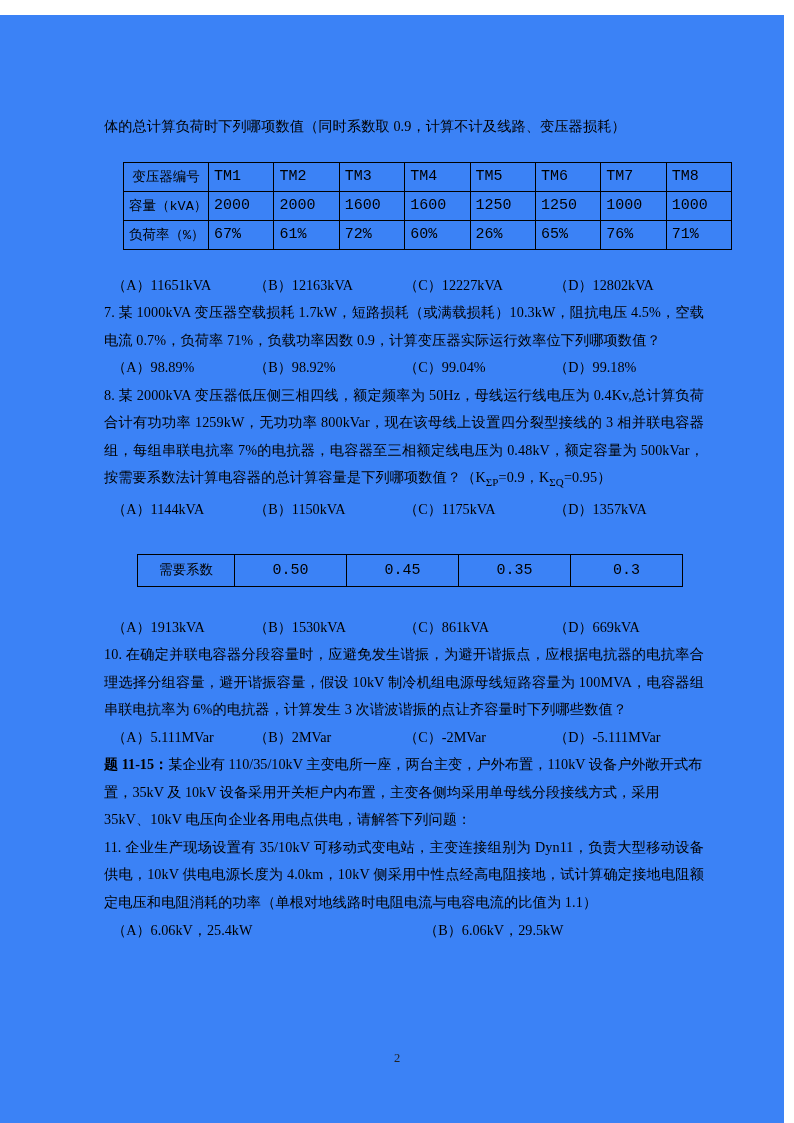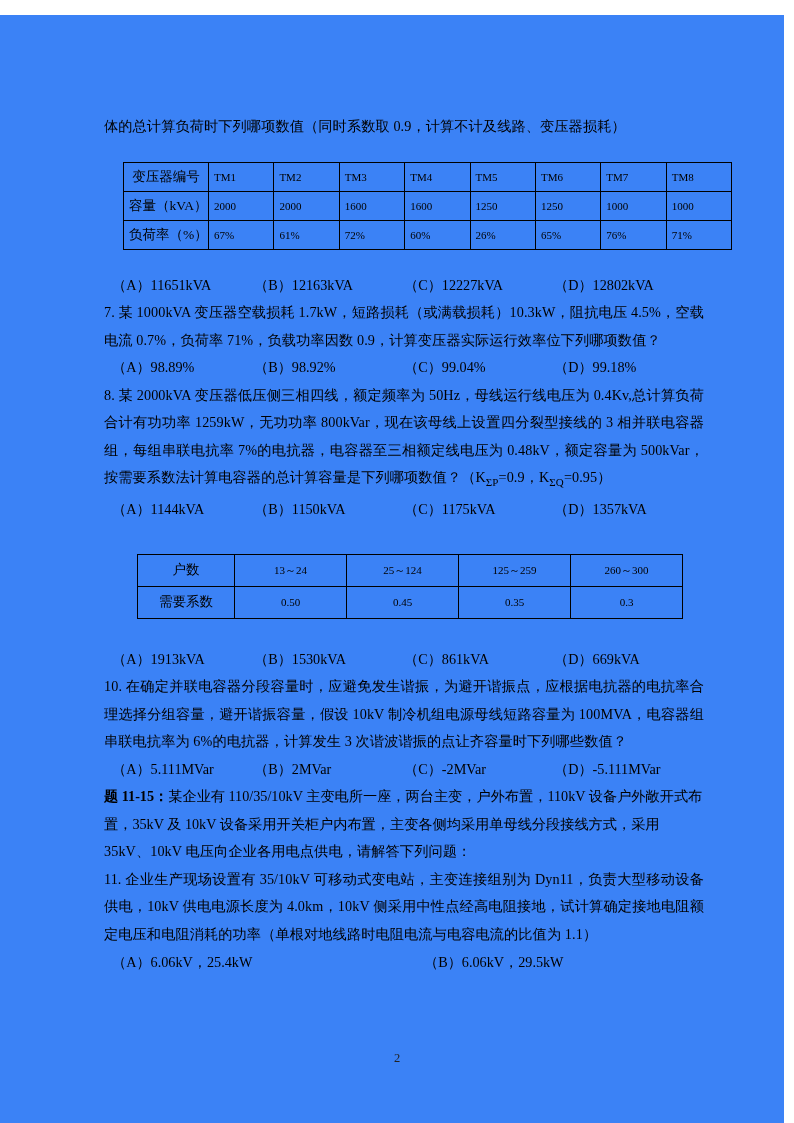--- a/index.html
+++ b/index.html
@@ -67,37 +67,37 @@
     vertical-align: top;
   }
   .opts2 .opt:first-child { padding-left: 8px; width: 312px; }
 
   
   .tbl-wrap { margin: 0; }
   table.grid {
     border-collapse: collapse;
     table-layout: fixed;
     font-size: 13px;
-    font-family: Liberation Serif, serif;
+    font-family: Liberation Mono, monospace;
   }
   table.grid td {
     border: 1px solid #000;
     padding: 3px 5px;
     height: 22px;
     vertical-align: middle;
     white-space: nowrap;
     overflow: hidden;
   }
   table.grid td.hdr {
     text-align: center;
     font-size: 13.5px;
   }
   table.grid td.val {
     text-align: left;
-    font-size: 11px;
+    font-size: 15px;
   }
 
   
   #table-transformers {
     width: 543px;
     margin-left: 19px;
     margin-top: 21px;
     margin-bottom: 22px;
   }
   #table-transformers col.c0 { width: 85px; }
@@ -212,27 +212,20 @@
       <table class="grid" id="table-demand-factor">
         <colgroup>
           <col class="d0">
             <col class="dx">
             <col class="dx">
             <col class="dx">
             <col class="dx">
         </colgroup>
         <tbody>
           <tr>
-            <td class="hdr">户数</td>
-            <td class="val">13～24</td>
-            <td class="val">25～124</td>
-            <td class="val">125～259</td>
-            <td class="val">260～300</td>
-          </tr>
-          <tr>
             <td class="hdr">需要系数</td>
             <td class="val">0.50</td>
             <td class="val">0.45</td>
             <td class="val">0.35</td>
             <td class="val">0.3</td>
           </tr>
         </tbody>
       </table>
     </div>
 

